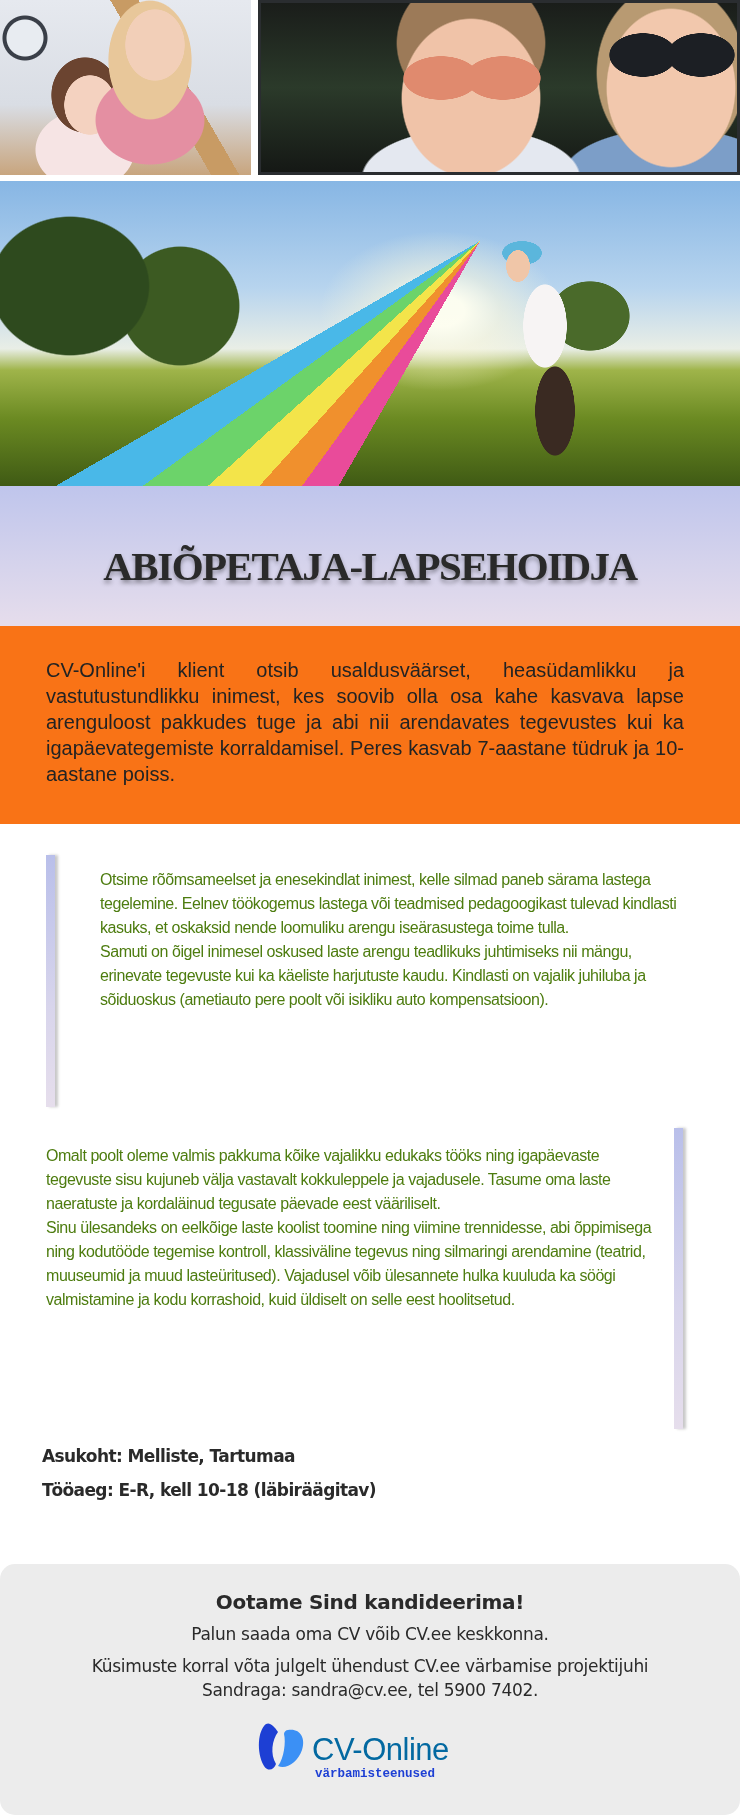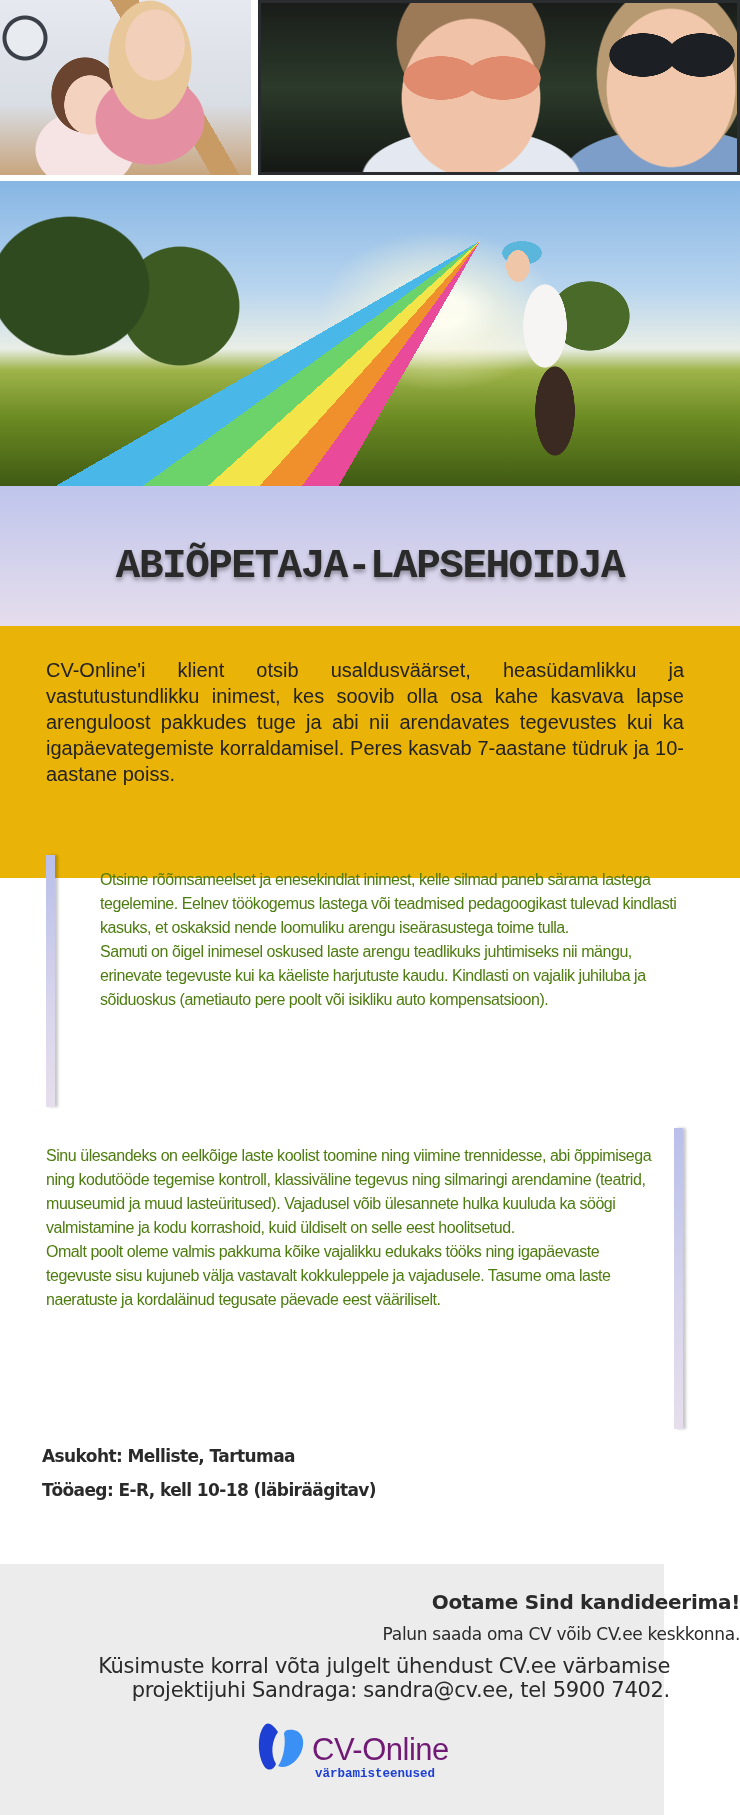--- a/index.html
+++ b/index.html
@@ -54,32 +54,32 @@
       linear-gradient(180deg, #87b6e4 0%, #b7d4ee 35%, #e9eee6 55%, #9fb44a 62%, #6b8a22 78%, #3f5a14 100%);
   }
 
   
   .title-band {
     position: absolute; left: 0; top: 486px; width: 740px; height: 140px;
     background: linear-gradient(180deg, #bfc5ec 0%, #d5d3ec 55%, #e6ddec 100%);
     display: flex; align-items: center; justify-content: center;
   }
   .title {
-    font-family: Liberation Mono, monospace;
+    font-family: Liberation Serif, serif;
     font-weight: bold; font-size: 41px; letter-spacing: -1.5px;
     color: #2a2a2a;
     text-shadow: 0 3px 4px rgba(0,0,0,0.35);
     white-space: nowrap;
     margin-top: 20px;
   }
 
   
   .intro {
-    position: absolute; left: 0; top: 626px; width: 740px; height: 252px;
-    background: #eab308;
+    position: absolute; left: 0; top: 626px; width: 740px; height: 198px;
+    background: #f97316;
   }
   .intro p {
     position: absolute; left: 46px; top: 31px; width: 638px;
     font-family: "Liberation Sans", sans-serif;
     font-size: 20px; line-height: 26px; text-align: justify;
     color: #232323;
   }
 
   
   .qbar {
@@ -104,33 +104,33 @@
   .details {
     position: absolute; left: 42px; top: 1443px;
     font-family: "DejaVu Sans", sans-serif;
     font-weight: bold; font-size: 17px; letter-spacing: -0.6px;
     color: #2a2a2a;
   }
   .details .row { height: 33.5px; line-height: 26px; }
 
   
   .footer {
-    position: absolute; left: 0; top: 1564px; width: 664px; height: 251px;
-    background: #ececec; text-align: right;
-    font-family: "DejaVu Sans", sans-serif; color: #2a2a2a;
+    position: absolute; left: 0; top: 1564px; width: 740px; height: 251px;
+    background: #ececec; text-align: center;
+    font-family: "DejaVu Sans", sans-serif; color: #2a2a2a; border-radius: 15px;
   }
   .footer .cta { position: absolute; left: 0; width: 740px; top: 26px; font-weight: bold; font-size: 20px; letter-spacing: -0.3px; }
   .footer .line1 { position: absolute; left: 0; width: 740px; top: 60px; font-size: 17px; letter-spacing: -0.3px; }
-  .footer .line2 { position: absolute; left: 70px; width: 600px; top: 90px; font-size: 21px; line-height: 24px; letter-spacing: -0.3px; }
+  .footer .line2 { position: absolute; left: 70px; width: 600px; top: 90px; font-size: 17px; line-height: 24px; letter-spacing: -0.3px; }
 
   .logo { position: absolute; left: 256px; top: 158px; width: 220px; height: 62px; }
   .logo-mark { position: absolute; left: 0; top: 0; width: 52px; height: 52px; }
   .logo-text {
     position: absolute; left: 56px; top: 10px;
-    font-family: "Liberation Sans", sans-serif; font-size: 31px; color: #701a75;
+    font-family: "Liberation Sans", sans-serif; font-size: 31px; color: #0369a1;
     letter-spacing: -0.5px; white-space: nowrap;
   }
   .logo-sub {
     position: absolute; left: 59px; top: 45px;
     font-family: Liberation Mono, monospace; font-weight: bold; font-size: 12.5px;
     color: #1d3fd4; white-space: nowrap;
   }
 </style>
 </head>
 <body>
@@ -150,22 +150,22 @@
   </div>
 
   <div class="qbar q1-bar"></div>
   <div class="qtext q1-text">
     <p>Otsime rõõmsameelset ja enesekindlat inimest, kelle silmad paneb särama lastega tegelemine. Eelnev töökogemus lastega või teadmised pedagoogikast tulevad kindlasti kasuks, et oskaksid nende loomuliku arengu iseärasustega toime tulla.</p>
     <p>Samuti on õigel inimesel oskused laste arengu teadlikuks juhtimiseks nii mängu, erinevate tegevuste kui ka käeliste harjutuste kaudu. Kindlasti on vajalik juhiluba ja sõiduoskus (ametiauto pere poolt või isikliku auto kompensatsioon).</p>
   </div>
 
   <div class="qbar q2-bar"></div>
   <div class="qtext q2-text">
+    <p>Omalt poolt oleme valmis pakkuma kõike vajalikku edukaks tööks ning igapäevaste tegevuste sisu kujuneb välja vastavalt kokkuleppele ja vajadusele. Tasume oma laste naeratuste ja kordaläinud tegusate päevade eest vääriliselt.</p>
     <p>Sinu ülesandeks on eelkõige laste koolist toomine ning viimine trennidesse, abi õppimisega ning kodutööde tegemise kontroll, klassiväline tegevus ning silmaringi arendamine (teatrid, muuseumid ja muud lasteüritused). Vajadusel võib ülesannete hulka kuuluda ka söögi valmistamine ja kodu korrashoid, kuid üldiselt on selle eest hoolitsetud.</p>
-    <p>Omalt poolt oleme valmis pakkuma kõike vajalikku edukaks tööks ning igapäevaste tegevuste sisu kujuneb välja vastavalt kokkuleppele ja vajadusele. Tasume oma laste naeratuste ja kordaläinud tegusate päevade eest vääriliselt.</p>
   </div>
 
   <div class="details">
     <div class="row">Asukoht: Melliste, Tartumaa</div>
     <div class="row">Tööaeg: E-R, kell 10-18 (läbiräägitav)</div>
   </div>
 
   <div class="footer">
     <div class="cta">Ootame Sind kandideerima!</div>
     <div class="line1">Palun saada oma CV võib CV.ee keskkonna.</div>

